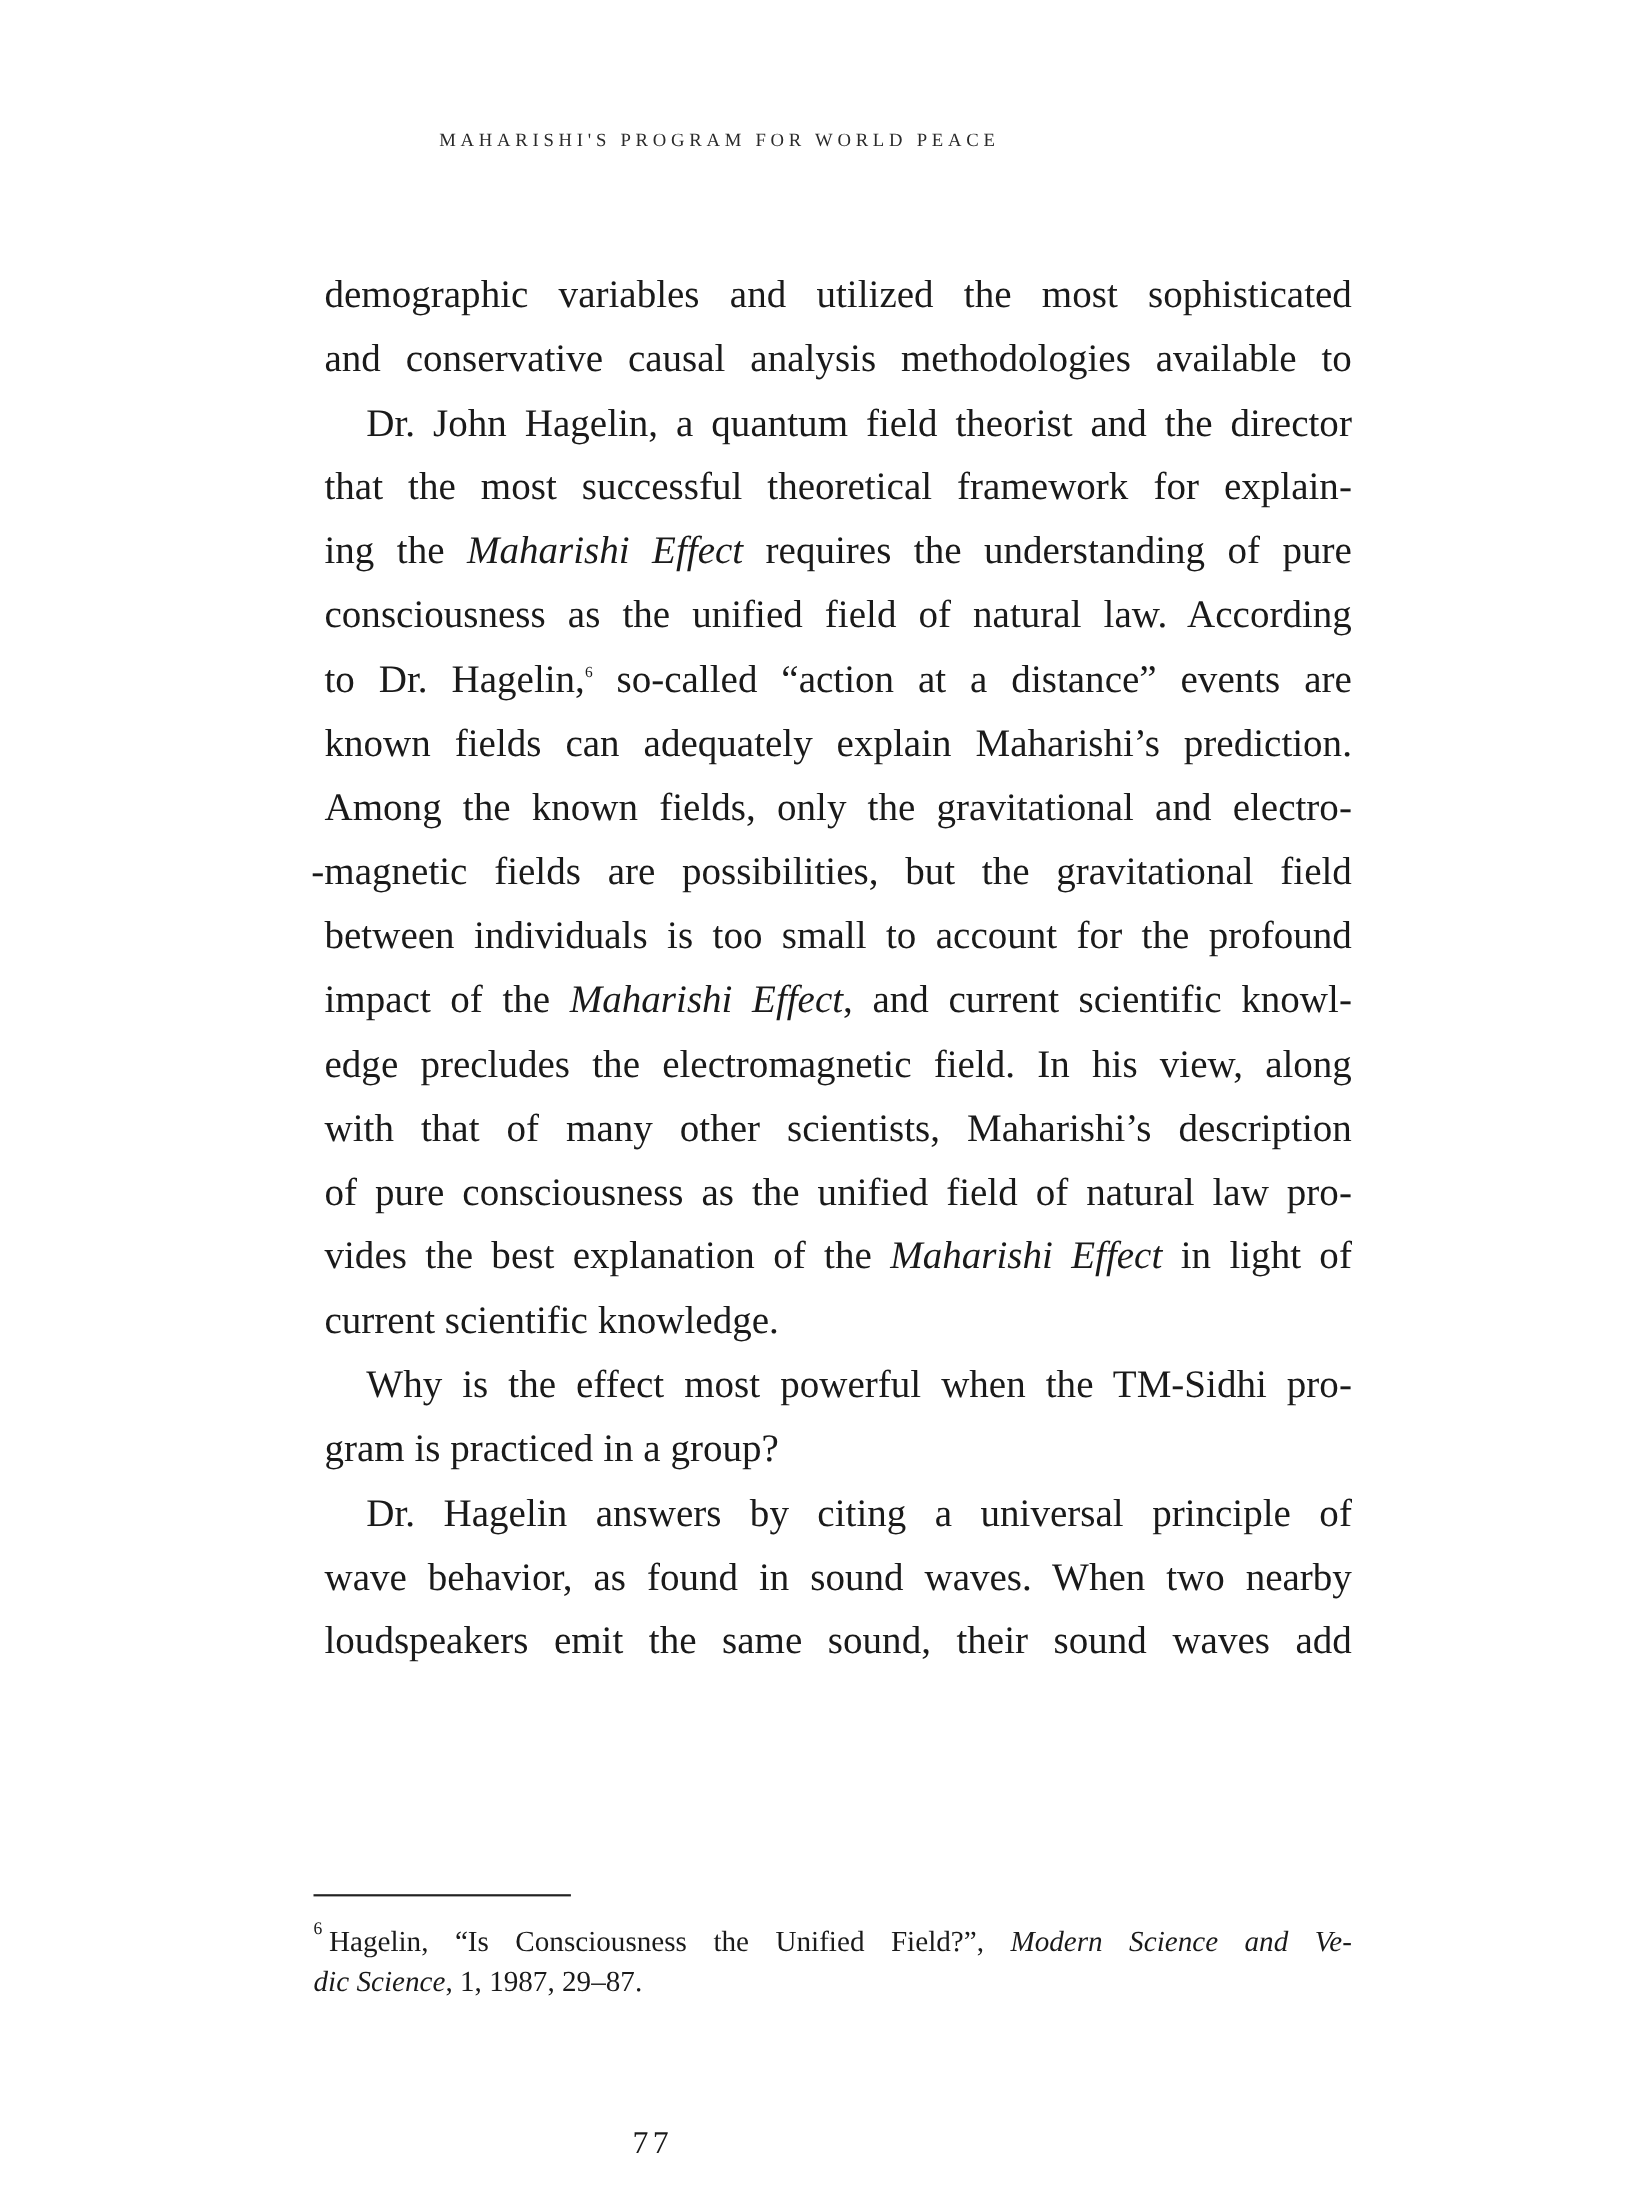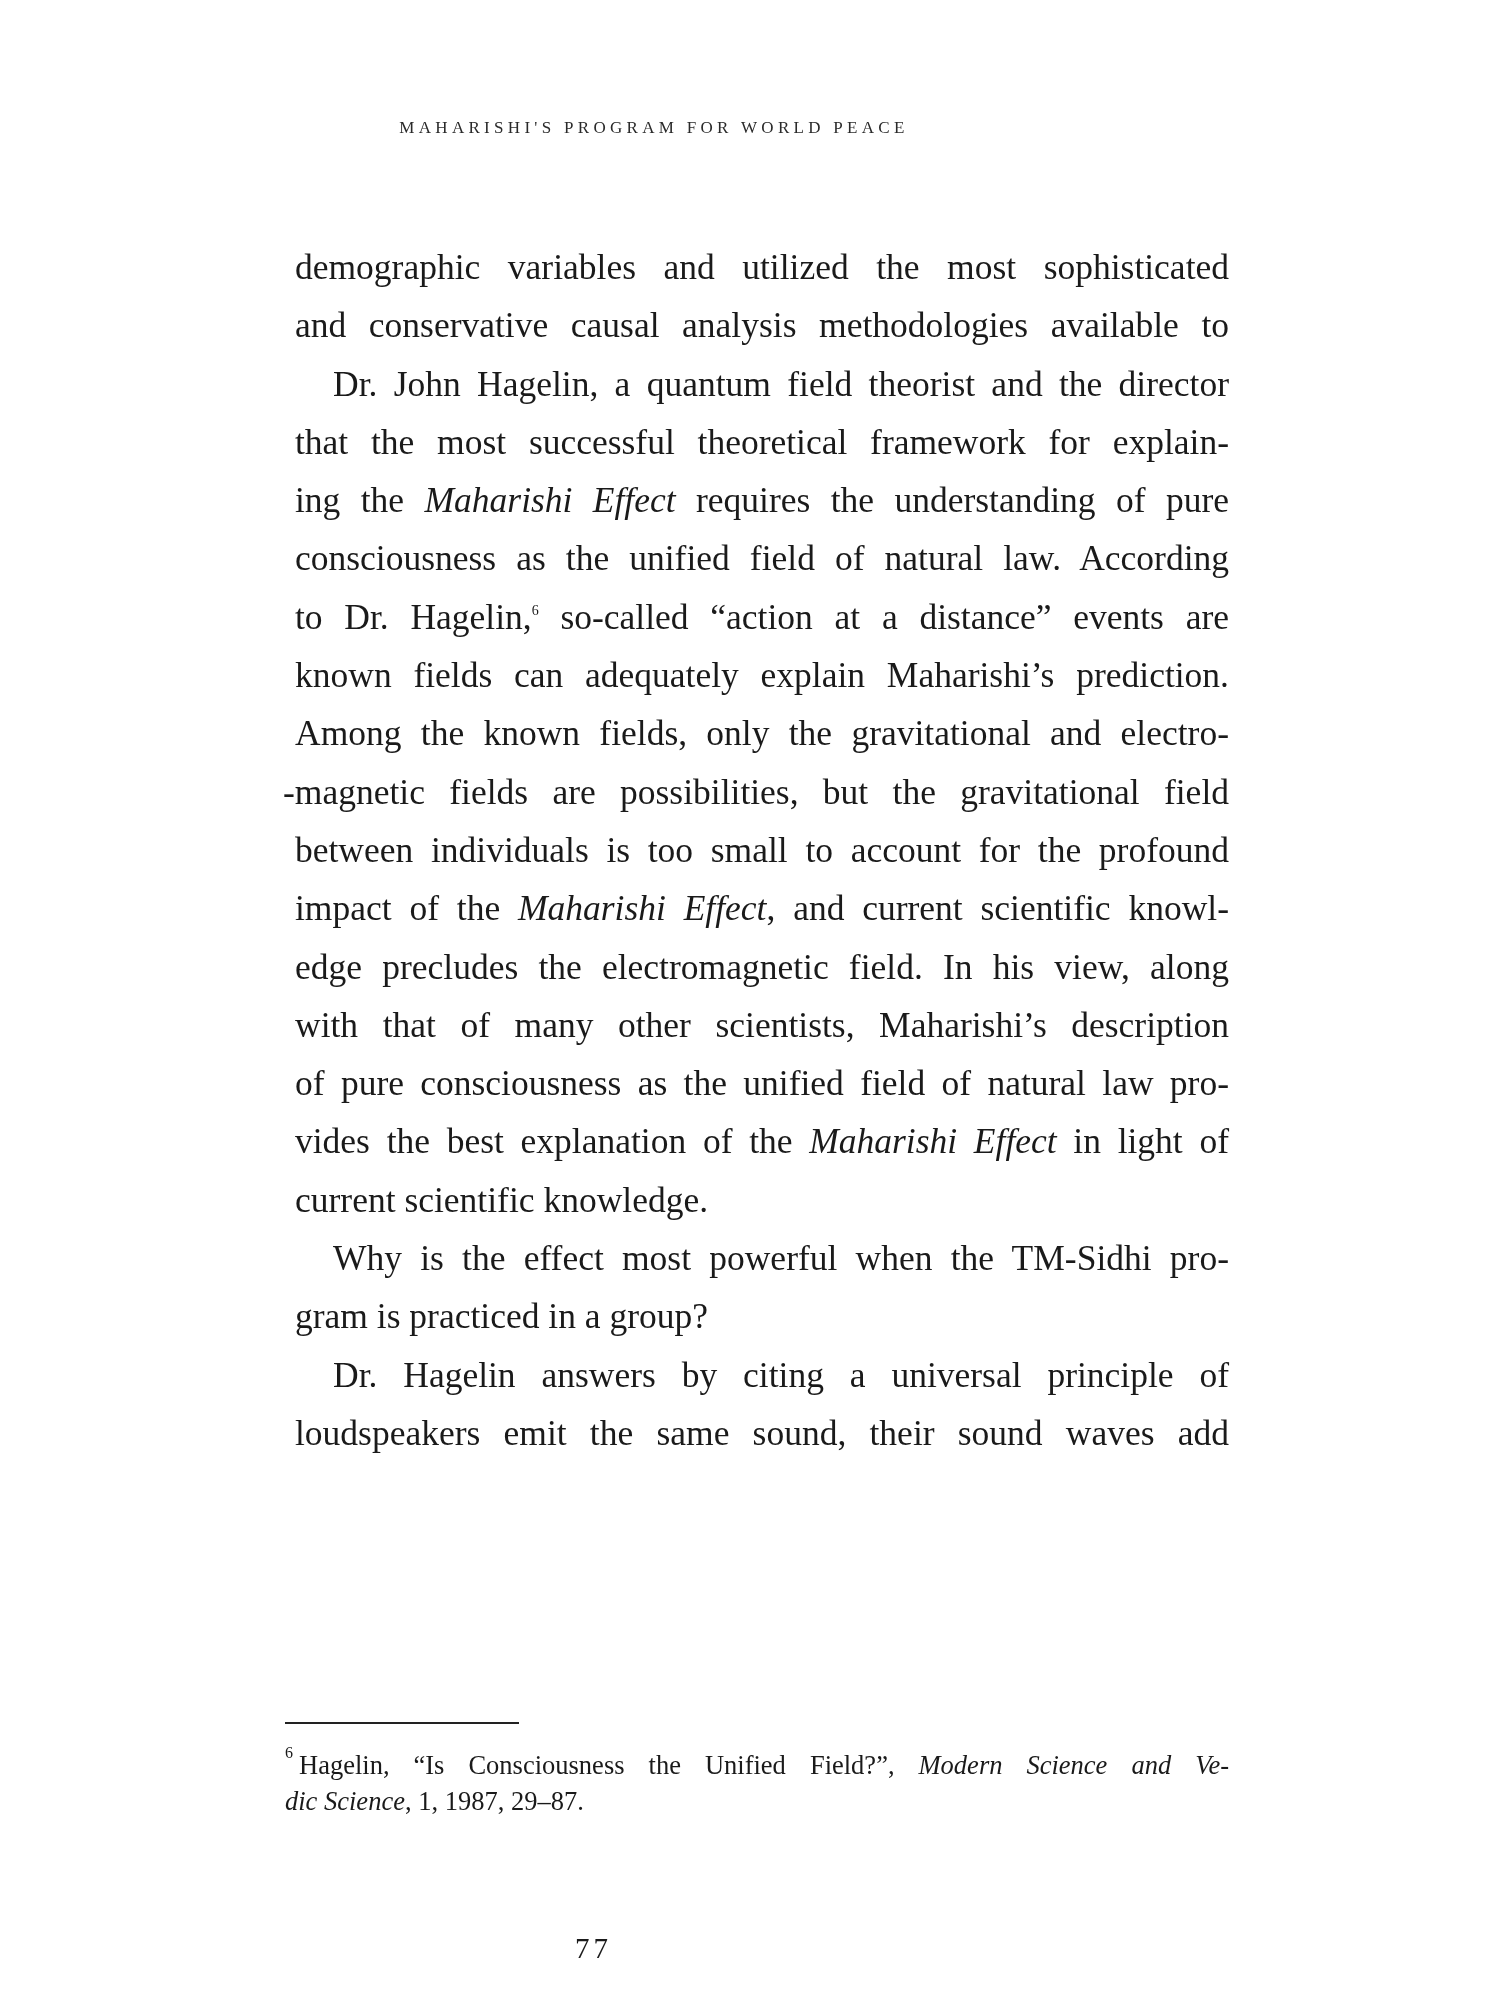--- a/index.html
+++ b/index.html
@@ -41,20 +41,21 @@
   <span class="line"><span>between individuals is too small to account for the profound</span></span>
   <span class="line"><span>impact of the </span><em>Maharishi Effect</em><span>, and current scientific knowl-</span></span>
   <span class="line"><span>edge precludes the electromagnetic field. In his view, along</span></span>
   <span class="line"><span>with that of many other scientists, Maharishi’s description</span></span>
   <span class="line"><span>of pure consciousness as the unified field of natural law pro-</span></span>
   <span class="line"><span>vides the best explanation of the </span><em>Maharishi Effect</em><span> in light of</span></span>
   <span class="line last"><span>current scientific knowledge.</span></span>
   <span class="line indent"><span>Why is the effect most powerful when the TM-Sidhi pro-</span></span>
   <span class="line last"><span>gram is practiced in a group?</span></span>
   <span class="line indent"><span>Dr. Hagelin answers by citing a universal principle of</span></span>
+  <span class="line"><span>wave behavior, as found in sound waves. When two nearby</span></span>
   <span class="line"><span>loudspeakers emit the same sound, their sound waves add</span></span>
 </div>
 
 <div class="rule"></div>
 
 <div class="footnote">
   <span class="fnline"><sup class="fnmark">6</sup><span>Hagelin, “Is Consciousness the Unified Field?”, </span><em>Modern Science and Ve-</em></span>
   <span class="fnline last"><em>dic Science</em><span>, 1, 1987, 29–87.</span></span>
 </div>
 

